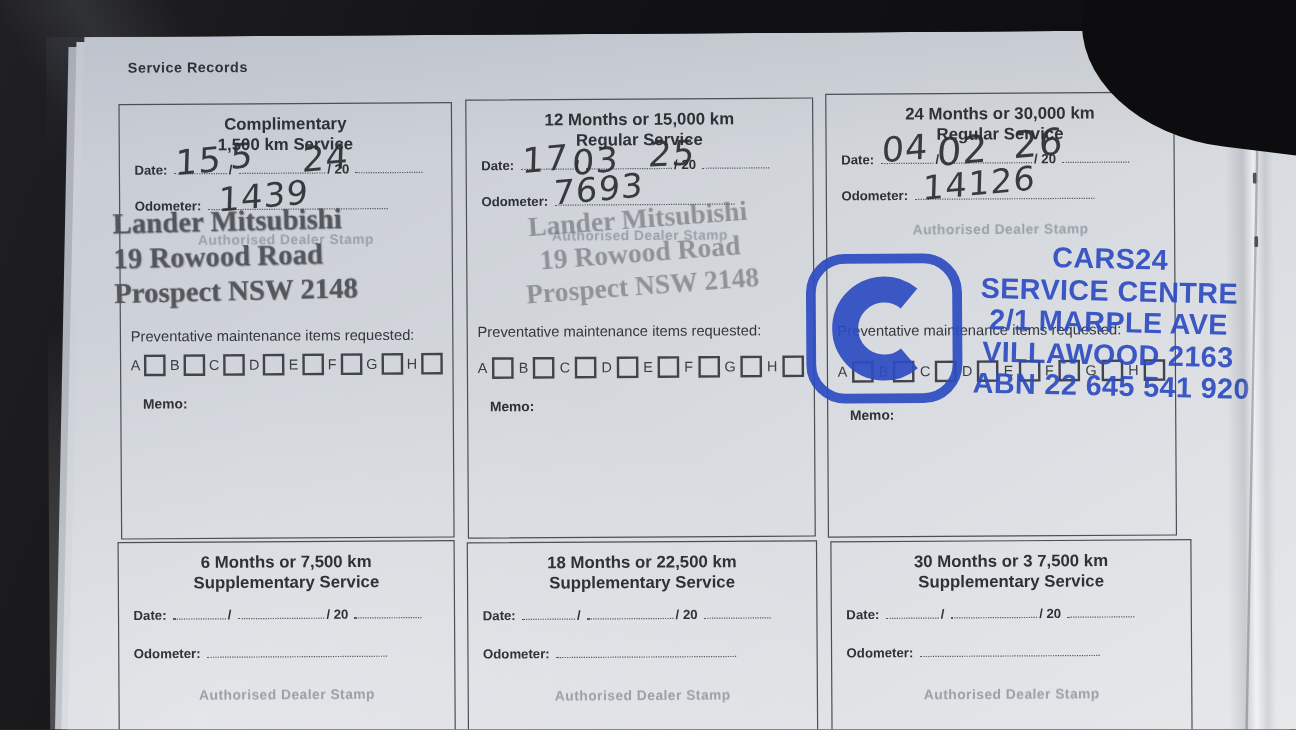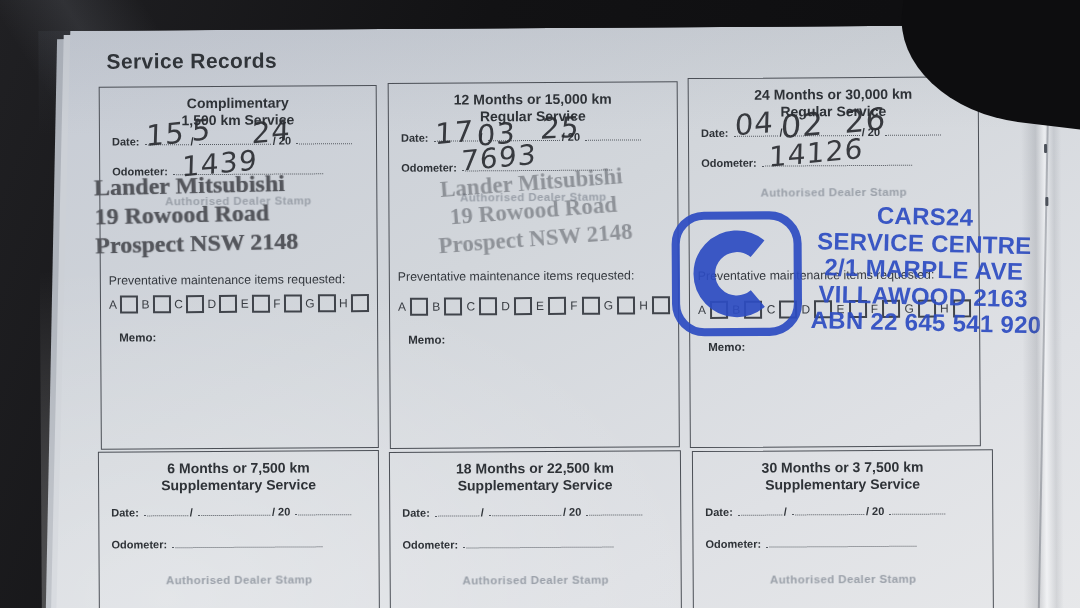--- a/index.html
+++ b/index.html
@@ -34,21 +34,21 @@
     background:linear-gradient(90deg,rgba(50,55,65,0) 0%,rgba(50,55,65,.15) 36%,rgba(250,251,253,.55) 58%,rgba(90,96,106,.14) 82%,rgba(50,55,65,0) 100%);}
   .foldline{position:absolute;left:1043px;top:24px;height:600px;width:2px;z-index:7;
     background:rgba(72,78,88,.35);transform:rotate(1.4deg);}
   .staple{position:absolute;width:3px;height:9px;background:#4d525b;border-radius:1px;z-index:8;}
   .staple.s1{left:1045px;top:147px;}
   .staple.s2{left:1046px;top:200px;}
   
   .corner{position:absolute;top:-30px;right:-34px;width:215px;height:150px;background:#0d0d0f;
     border-bottom-left-radius:130px 95px;transform:rotate(7deg);z-index:9;}
 
-  .heading{position:absolute;left:108px;top:47px;font-size:21px;font-weight:bold;
+  .heading{position:absolute;left:108px;top:47px;font-size:12px;font-weight:bold;
     color:#303439;letter-spacing:.4px;z-index:3;}
 
   
   .sbox{position:absolute;border:1.6px solid #4b4f56;z-index:3;}
   .b1{left:100px;top:84px;width:276px;height:361px;}
   .b2{left:389px;top:82px;width:288px;height:364px;}
   .b3{left:689px;top:79px;width:289px;height:368px;}
   .b4{left:97px;top:449px;width:279px;height:175px;}
   .b5{left:388px;top:451px;width:290px;height:173px;}
   .b6{left:691px;top:452px;width:299px;height:172px;}

